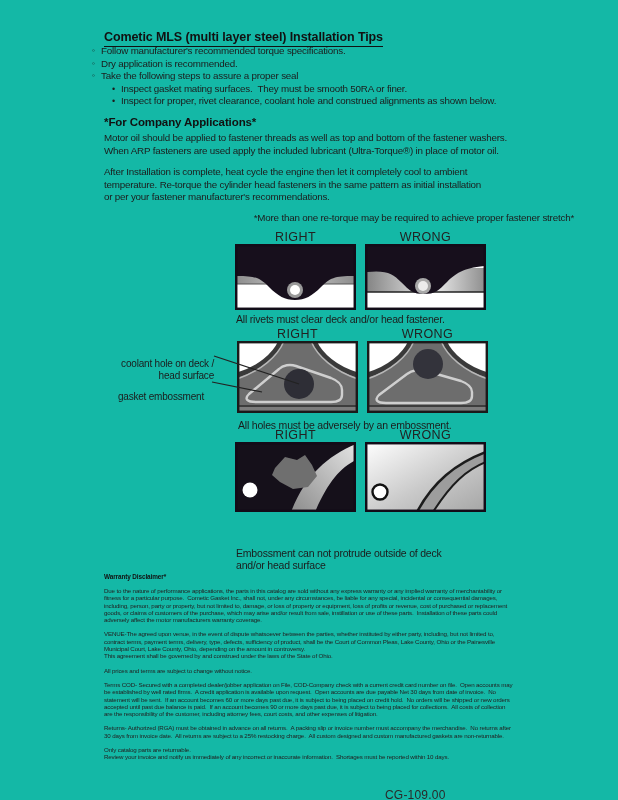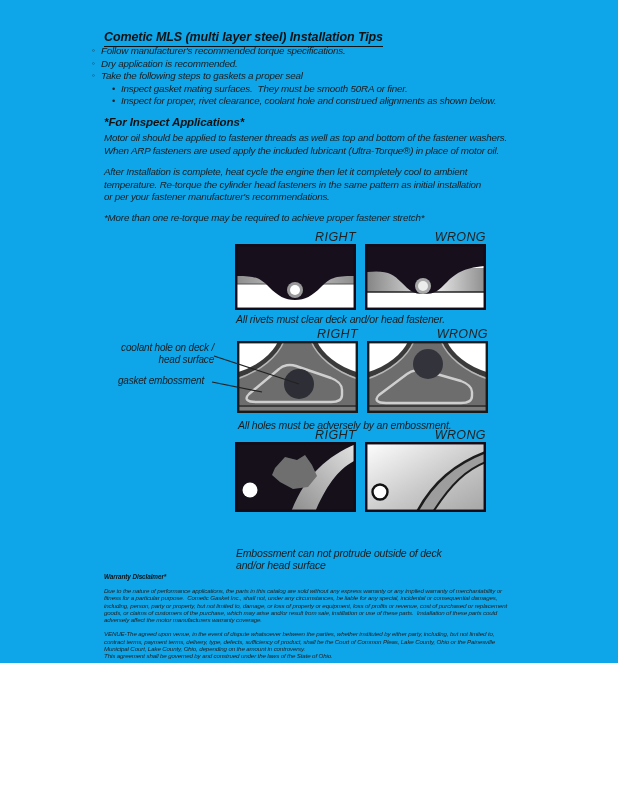--- a/index.html
+++ b/index.html
@@ -1,32 +1,32 @@
 <!DOCTYPE html>
 <html><head>
 <meta charset="utf-8">
 <style>
   html,body{margin:0;padding:0;background:#ffffff;}
-  .page{position:relative;width:618px;height:663px;background:#0ea5e9;overflow:hidden;
-        font-family:"Liberation Sans",sans-serif;color:#1a1a1a;font-style:italic;}
+  .page{position:relative;width:618px;height:800px;background:#14b8a6;overflow:hidden;
+        font-family:"Liberation Sans",sans-serif;color:#1a1a1a;}
   .abs{position:absolute;}
   .title{font-weight:bold;font-size:12.5px;letter-spacing:-0.1px;color:#111;
          border-bottom:1.6px solid #111;padding-bottom:2px;display:inline-block;}
   .body-text{font-size:9.8px;letter-spacing:-0.2px;line-height:12.6px;color:#1c1c1c;white-space:pre;}
   .bullets{font-size:9.8px;letter-spacing:-0.2px;line-height:12.6px;color:#1c1c1c;}
   .b-row{display:flex;align-items:flex-start;white-space:pre;}
   .b-marker{width:9px;flex:0 0 9px;font-size:8px;line-height:12.6px;text-align:left;}
   .b-sub{margin-left:20px;}
   .b-sub .b-marker{font-size:9px;}
   .sec-heading{font-weight:bold;font-size:11.5px;letter-spacing:-0.1px;color:#111;}
-  .fig-label{width:121px;text-align:right;font-size:12.5px;letter-spacing:0.4px;color:#222;}
+  .fig-label{width:121px;text-align:center;font-size:12.5px;letter-spacing:0.4px;color:#222;}
   .fig-caption{font-size:10.5px;letter-spacing:-0.2px;line-height:12px;color:#1c1c1c;white-space:pre;}
   .fig-panel{width:121px;}
   .fig-panel svg{display:block;}
-  .callout{font-size:10px;letter-spacing:-0.2px;line-height:11.5px;color:#1c1c1c;text-align:right;}
+  .callout{font-size:10px;letter-spacing:-0.2px;line-height:11.5px;color:#1c1c1c;text-align:right;margin-top:16px;}
   .warranty{font-size:6.2px;letter-spacing:-0.15px;line-height:7.3px;color:#222;white-space:pre;}
   .warranty-heading{font-weight:bold;font-size:6.4px;letter-spacing:-0.1px;color:#111;}
   .w-para{margin:0 0 7px 0;}
   .doc-number{font-size:12px;letter-spacing:0.2px;color:#2a2a2a;}
 </style>
 </head>
 <body>
 
 <div class="page">
 
@@ -38,39 +38,39 @@
     <div class="b-row">
       <span class="b-marker">◦</span>
       <span>Follow manufacturer's recommended torque specifications.</span>
     </div>
     <div class="b-row">
       <span class="b-marker">◦</span>
       <span>Dry application is recommended.</span>
     </div>
     <div class="b-row">
       <span class="b-marker">◦</span>
-      <span>Take the following steps to gaskets a proper seal</span>
+      <span>Take the following steps to assure a proper seal</span>
     </div>
     <div class="b-row b-sub">
       <span class="b-marker">•</span>
       <span>Inspect gasket mating surfaces.  They must be smooth 50RA or finer.</span>
     </div>
     <div class="b-row b-sub">
       <span class="b-marker">•</span>
       <span>Inspect for proper, rivet clearance, coolant hole and construed alignments as shown below.</span>
     </div>
   </div>
 
-  <div class="abs sec-heading" style="left:104px;top:116px;">*For Inspect Applications*</div>
+  <div class="abs sec-heading" style="left:104px;top:116px;">*For Company Applications*</div>
   <div class="abs body-text" style="left:104px;top:166px;width:470px;">After Installation is complete, heat cycle the engine then let it completely cool to ambient
 temperature. Re-torque the cylinder head fasteners in the same pattern as initial installation
 or per your fastener manufacturer's recommendations.</div>
   <div class="abs body-text" style="left:104px;top:132px;width:470px;">Motor oil should be applied to fastener threads as well as top and bottom of the fastener washers.
 When ARP fasteners are used apply the included lubricant (Ultra-Torque®) in place of motor oil.</div>
-  <div class="abs body-text" style="left:104px;top:212px;width:470px;">*More than one re-torque may be required to achieve proper fastener stretch*</div>
+  <div class="abs body-text" style="left:104px;top:212px;width:470px;text-align:right;">*More than one re-torque may be required to achieve proper fastener stretch*</div>
 
   <div class="abs fig-label" style="left:235px;top:230px;">RIGHT</div>
   <div class="abs fig-label" style="left:365px;top:230px;">WRONG</div>
 
   <div class="abs fig-panel" style="left:235px;top:244px;">
     <svg width="121" height="66" viewBox="0 0 121 66">
       <defs>
         <linearGradient id="f1g" x1="0" y1="0" x2="1" y2="0">
           <stop offset="0" stop-color="#8e8e8e"></stop>
             <stop offset="0.5" stop-color="#cccccc"></stop>

